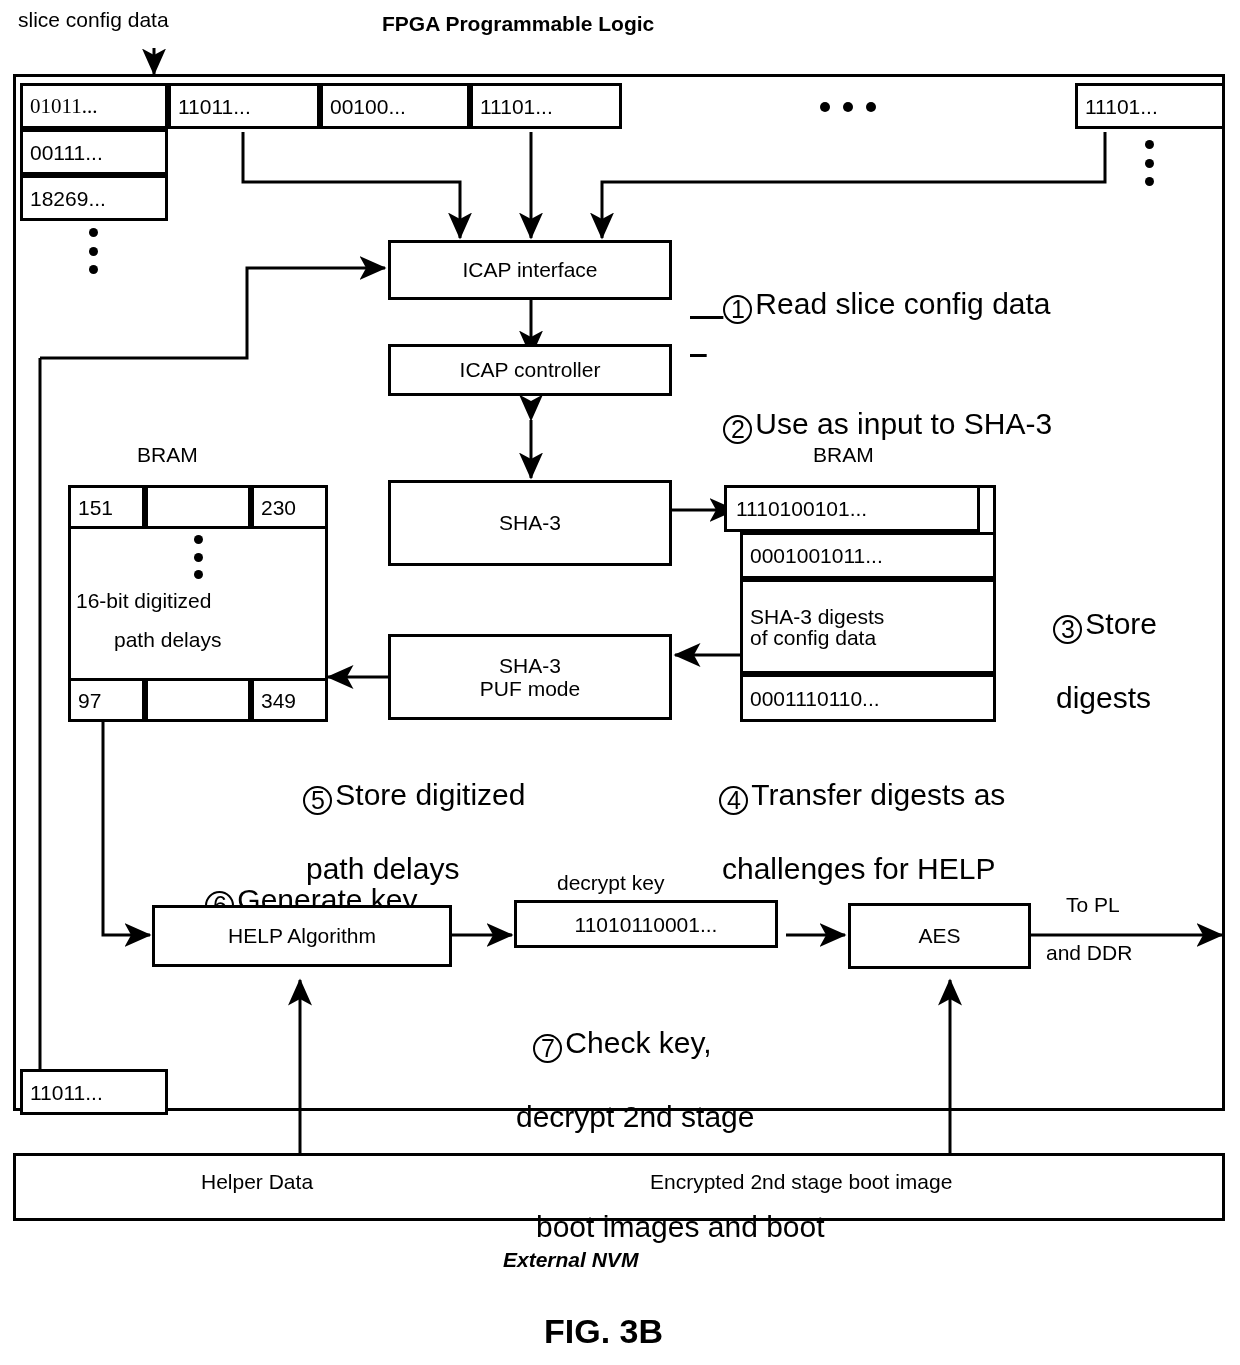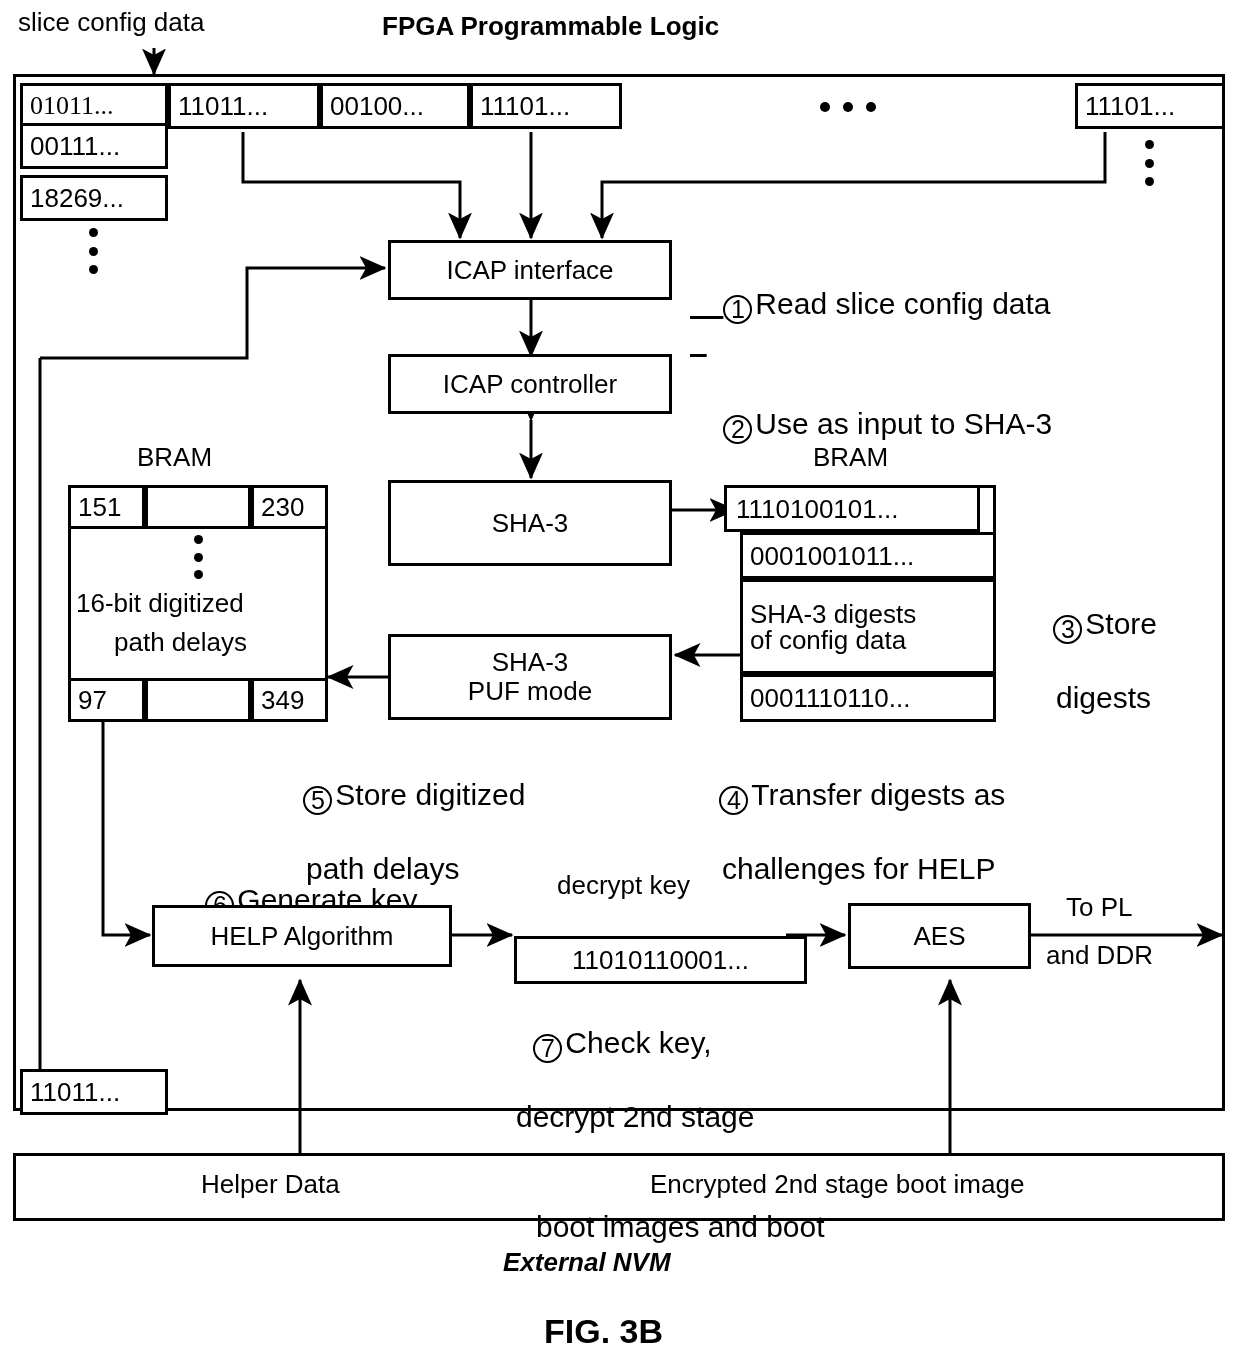--- a/index.html
+++ b/index.html
@@ -52,21 +52,21 @@
     position: absolute;
     box-sizing: border-box;
     border: 3px solid #000;
     background: #fff;
     display: flex;
     align-items: center;
     line-height: 1;
     padding-left: 7px;
   }
   .cell.ctr { justify-content: center; padding-left: 0; }
-  .t30 { font-size: 26px; }
+  .t30 { font-size: 21px; }
   .bold { font-weight: bold; }
   .vdots {
     position: absolute;
     display: flex;
     flex-direction: column;
     align-items: center;
     justify-content: space-between;
   }
   .vdots i {
     display: block;
@@ -172,37 +172,37 @@
   <div class="cell t30" style="left:320px; top:83px; width:150px; height:46px;">00100...</div>
   <div class="cell t30" style="left:470px; top:83px; width:152px; height:46px;">11101...</div>
   <div class="cell t30" style="left:1075px; top:83px; width:150px; height:46px;">11101...</div>
 
   <div class="hdots" style="left:820px; top:101px; width:56px; height:11px;">
     <i></i>
       <i></i>
       <i></i>
   </div>
 
-  <div class="cell t30" style="left:20px; top:123px; width:148px; height:46px;">00111...</div>
+  <div class="cell t30" style="left:20px; top:129px; width:148px; height:46px;">00111...</div>
   <div class="cell t30" style="left:20px; top:175px; width:148px; height:46px;">18269...</div>
 
   <div class="vdots" style="left:88px; top:228px; width:10px; height:46px;">
     <i></i>
       <i></i>
       <i></i>
   </div>
   <div class="vdots" style="left:1144px; top:140px; width:10px; height:46px;">
     <i></i>
       <i></i>
       <i></i>
   </div>
 
   <div class="box t30" style="left:388px; top:240px; width:284px; height:60px;">ICAP interface</div>
 
-  <div class="box t30" style="left:388px; top:354px; width:284px; height:60px;">ICAP controller</div>
+  <div class="box t30" style="left:388px; top:344px; width:284px; height:52px;">ICAP controller</div>
 
   <div class="box" style="left:388px; top:480px; width:284px; height:86px; flex-direction:column;">
     <span class="t30">SHA-3</span>
   </div>
 
   <div class="box" style="left:388px; top:634px; width:284px; height:86px; flex-direction:column;">
     <span class="t30">SHA-3</span>
     <span class="t30">PUF mode</span>
   </div>
 
@@ -261,21 +261,21 @@
 
   <div class="steptxt" style="left:500px; top:988px;">
     <span class="stepnum">7</span><span class="body">Check key,</span>
     <div style="margin-left:16px;">decrypt 2nd stage</div>
     <div style="margin-left:36px;">boot images and boot</div>
   </div>
 
   <div class="box t30" style="left:152px; top:905px; width:300px; height:62px;">HELP Algorithm</div>
 
   <div class="lbl t30" style="left:557px; top:871px;">decrypt key</div>
-  <div class="cell t30 ctr" style="left:514px; top:936px; width:293px; height:48px;">11010110001...</div>
+  <div class="cell t30 ctr" style="left:514px; top:900px; width:264px; height:48px;">11010110001...</div>
 
   <div class="box t30" style="left:848px; top:903px; width:183px; height:66px;">AES</div>
 
   <div class="lbl t30" style="left:1066px; top:893px;">To PL</div>
   <div class="lbl t30" style="left:1046px; top:941px;">and DDR</div>
 
   <div class="cell t30" style="left:20px; top:1069px; width:148px; height:46px;">11011...</div>
 
   <div class="frame" style="left:13px; top:1153px; width:1212px; height:68px;"></div>
   <div class="lbl t30" style="left:201px; top:1170px;">Helper Data</div>

